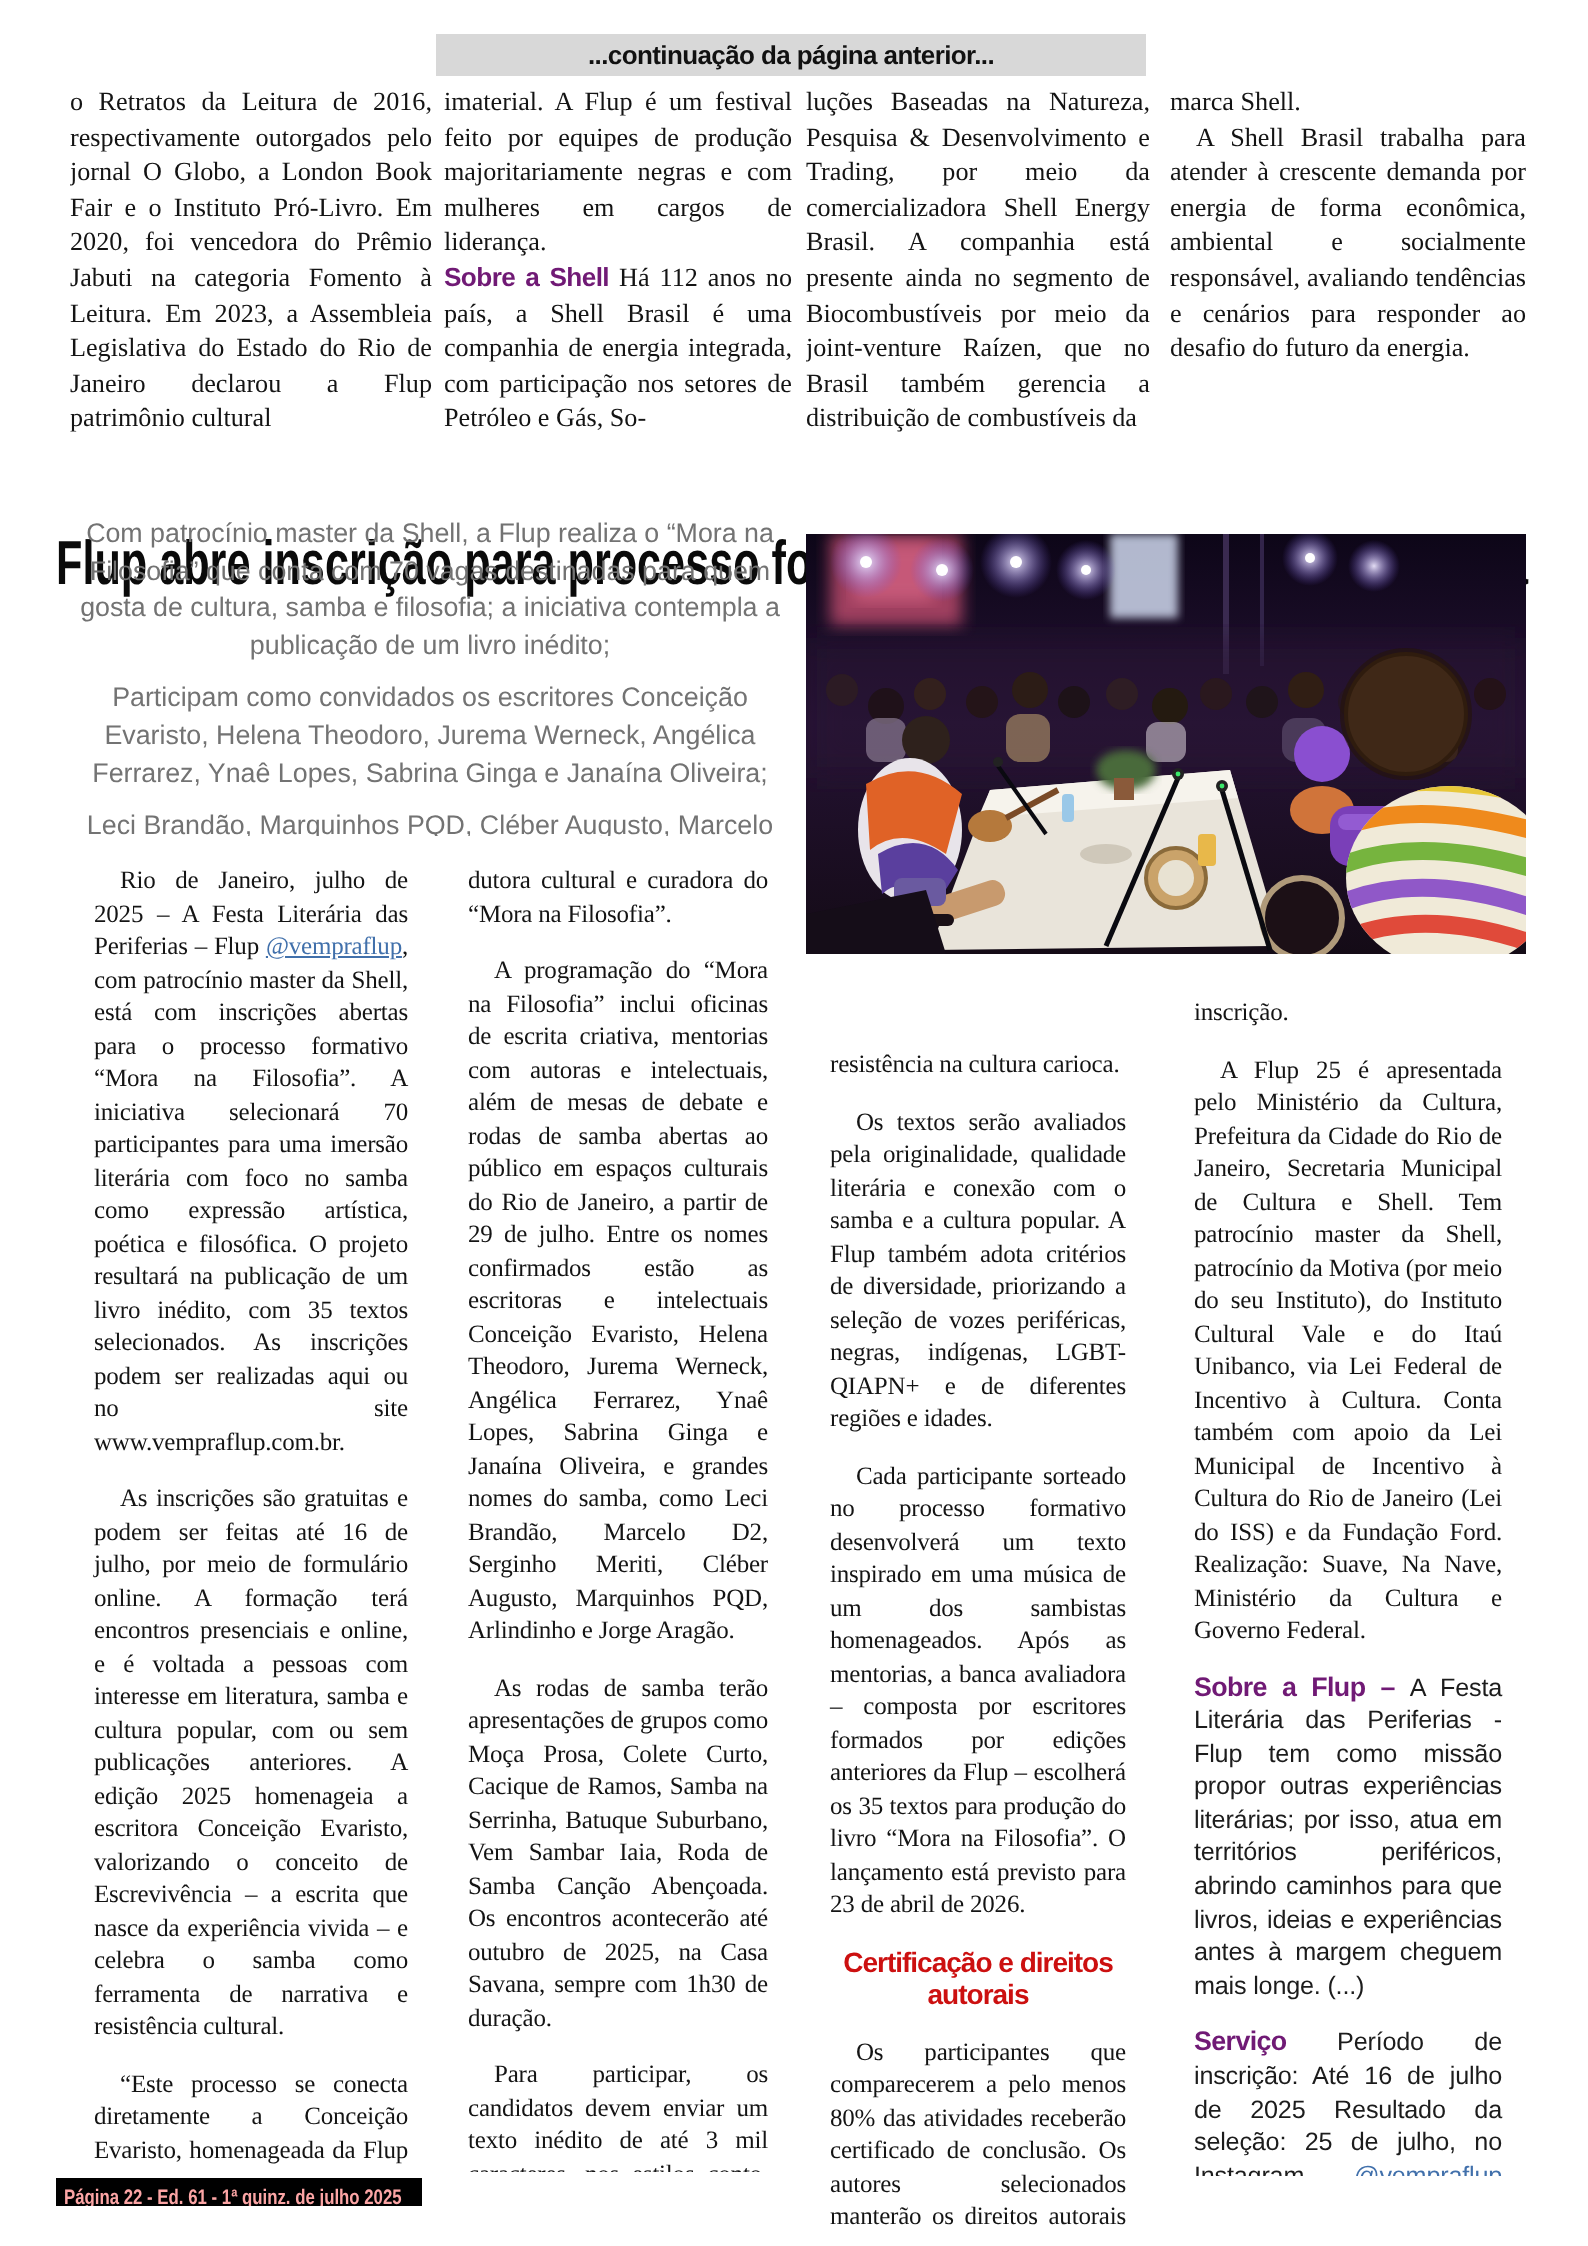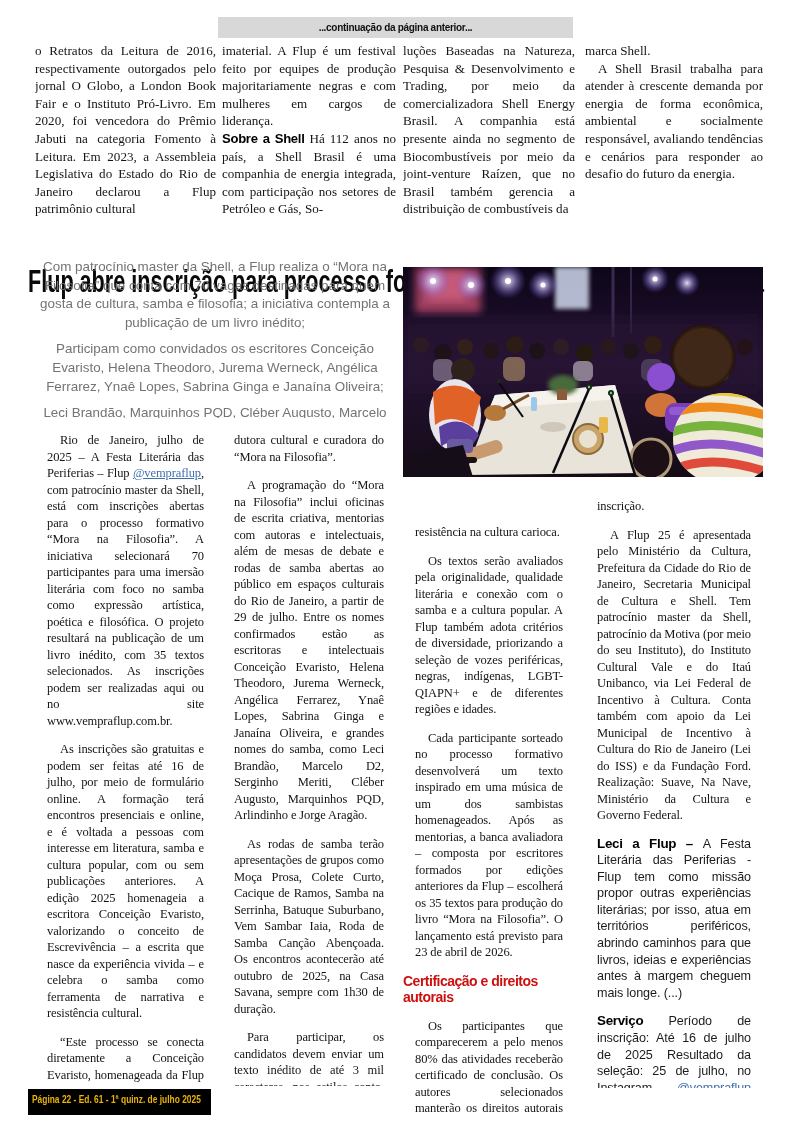--- a/index.html
+++ b/index.html
@@ -1,20 +1,20 @@
 <!DOCTYPE html>
 <html lang="pt"><head>
 <meta charset="utf-8">
 <style>
   html,body{margin:0;padding:0;background:#888;}
   .page{position:relative;width:794px;height:1123px;background:#ffffff;margin:0 auto;overflow:hidden;}
 
   .contbar{position:absolute;left:218px;top:17px;width:355px;height:21px;background:#d8d8d8;
     display:flex;align-items:center;justify-content:center;
-    font-family:"Liberation Sans",sans-serif;font-weight:bold;font-size:10px;letter-spacing:-0.3px;color:#111;}
+    font-family:"Liberation Sans",sans-serif;font-weight:bold;font-size:13px;letter-spacing:-0.3px;color:#111;}
 
   .serif{font-family:"Liberation Serif",serif;text-align:justify;color:#141414;}
   .topcol{position:absolute;top:42px;height:180px;overflow:hidden;font-size:13.1px;line-height:17.6px;}
   .tc1{left:35px;width:181px;} .tc2{left:222px;width:174px;} .tc3{left:403px;width:172px;} .tc4{left:585px;width:178px;}
   .topcol p{margin:0;}
 
   .headline-wrap{position:absolute;left:28px;top:218px;width:738px;height:40px;margin-top:44px;}
 
   .lede{position:absolute;left:35px;top:258px;width:360px;height:160px;overflow:hidden;
     font-family:"Liberation Sans",sans-serif;font-size:13.4px;line-height:18.6px;color:#737373;text-align:center;}
@@ -24,29 +24,29 @@
 
   .bodycol{position:absolute;overflow:hidden;font-size:12.5px;line-height:16.5px;letter-spacing:-0.1px;}
   .bc1{left:35px;top:420px;width:181px;height:666px;}
   .bc2{left:222px;top:420px;width:174px;height:666px;}
   .bc3{left:403px;top:512px;width:172px;height:602px;}
   .bc4{left:585px;top:486px;width:178px;height:602px;}
   .bodycol p{margin:12px;}
   .ind{text-indent:13px;}
 
   .red-heading{font-family:"Liberation Sans",sans-serif;font-weight:bold;color:#cc1010;
-    font-size:14px;letter-spacing:-0.5px;line-height:1.18;text-align:left;margin:10px 0 4px;}
-  .red-inline{font-family:"Liberation Sans",sans-serif;font-weight:bold;color:#000000;letter-spacing:-0.3px;}
+    font-size:14px;letter-spacing:-0.5px;line-height:1.18;text-align:center;margin:10px 0 4px;}
+  .red-inline{font-family:"Liberation Sans",sans-serif;font-weight:bold;color:#701a75;letter-spacing:-0.3px;}
   .link{color:#4170ab;text-decoration:underline;cursor:pointer;}
 
   .sans-block{font-family:"Liberation Sans",sans-serif;font-size:12.6px;line-height:16.6px;
     text-align:justify;color:#1c1c1c;margin-top:12px;}
   .sans-block .lead-in{font-size:13.4px;}
 
-  .footer-bar{position:absolute;left:28px;top:1089px;width:183px;height:26px;background:#000;color:#eab308;overflow:hidden;}
+  .footer-bar{position:absolute;left:28px;top:1089px;width:183px;height:14px;background:#000;color:#fca5a5;overflow:hidden;}
   .footer-bar span{display:inline-block;transform:scaleX(0.8);transform-origin:0 50%;
     font-family:"Liberation Sans",sans-serif;font-weight:bold;font-size:10.5px;white-space:nowrap;padding:1px 0 0 5px;}
 </style>
 </head>
 <body>
 
 <div class="page">
 
   <div class="contbar">
     <span>...continuação da página anterior...</span>
@@ -213,21 +213,21 @@
     <p>resistência na cultura carioca.</p>
     <p class="ind">Os textos serão avaliados pela originalidade, qualidade literária e conexão com o samba e a cultura popular. A Flup também adota critérios de diversidade, priorizando a seleção de vozes periféricas, negras, indígenas, LGBT-QIAPN+ e de diferentes regiões e idades.</p>
     <p class="ind">Cada participante sorteado no processo formativo desenvolverá um texto inspirado em uma música de um dos sambistas homenageados. Após as mentorias, a banca avaliadora – composta por escritores formados por edições anteriores da Flup – escolherá os 35 textos para produção do livro “Mora na Filosofia”. O lançamento está previsto para 23 de abril de 2026.</p>
     <h3 class="red-heading">Certificação e direitos autorais</h3>
     <p class="ind">Os participantes que comparecerem a pelo menos 80% das atividades receberão certificado de conclusão. Os autores selecionados manterão os direitos autorais sobre seus textos, cedendo apenas os direitos de publicação à Flup. O projeto também garante acessibilidade em seus eventos e solicita que pessoas com deficiência informem suas necessidades no momento da</p>
   </div>
 
   <div class="bodycol serif bc4">
     <p>inscrição.</p>
     <p class="ind">A Flup 25 é apresentada pelo Ministério da Cultura, Prefeitura da Cidade do Rio de Janeiro, Secretaria Municipal de Cultura e Shell. Tem patrocínio master da Shell, patrocínio da Motiva (por meio do seu Instituto), do Instituto Cultural Vale e do Itaú Unibanco, via Lei Federal de Incentivo à Cultura. Conta também com apoio da Lei Municipal de Incentivo à Cultura do Rio de Janeiro (Lei do ISS) e da Fundação Ford. Realização: Suave, Na Nave, Ministério da Cultura e Governo Federal.</p>
-    <p class="sans-block"><span class="red-inline lead-in">Leci a Flup – </span><span>A Festa Literária das Periferias - Flup tem como missão propor outras experiências literárias; por isso, atua em territórios periféricos, abrindo caminhos para que livros, ideias e experiências antes à margem cheguem mais longe.  (...)</span></p>
+    <p class="sans-block"><span class="red-inline lead-in">Sobre a Flup – </span><span>A Festa Literária das Periferias - Flup tem como missão propor outras experiências literárias; por isso, atua em territórios periféricos, abrindo caminhos para que livros, ideias e experiências antes à margem cheguem mais longe.  (...)</span></p>
     <p class="sans-block"><span class="red-inline lead-in">Serviço </span><span>Período de inscrição: Até 16 de julho de 2025 Resultado da seleção: 25 de julho, no Instagram </span><span class="link">@vempraflup</span><span> Dúvidas: estagioproducao@flup.net.br  Inscrições em: </span><span class="link">www.vempraflup.com.br</span><span>. Siga </span><span class="link">@fluprj</span><span> no Instagram </span><span class="link">www.vempraflup.com.br</span></p>
   </div>
 
   <div class="footer-bar">
     <span>Página 22 - Ed. 61 - 1ª quinz. de julho 2025</span>
   </div>
 
 </div>
 
 </body></html>

